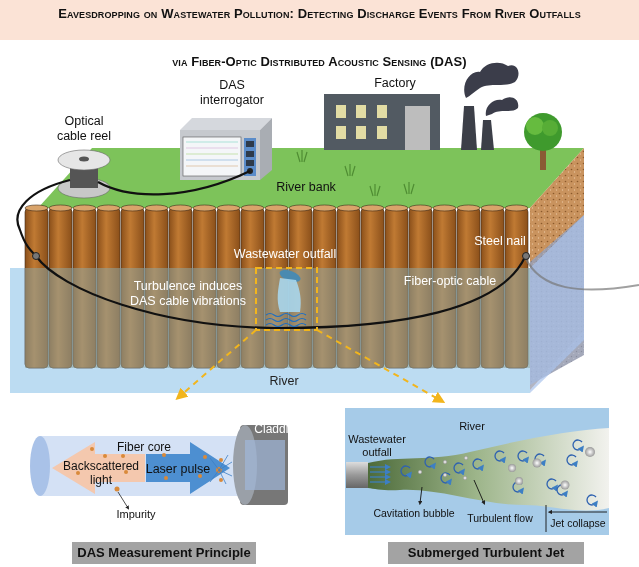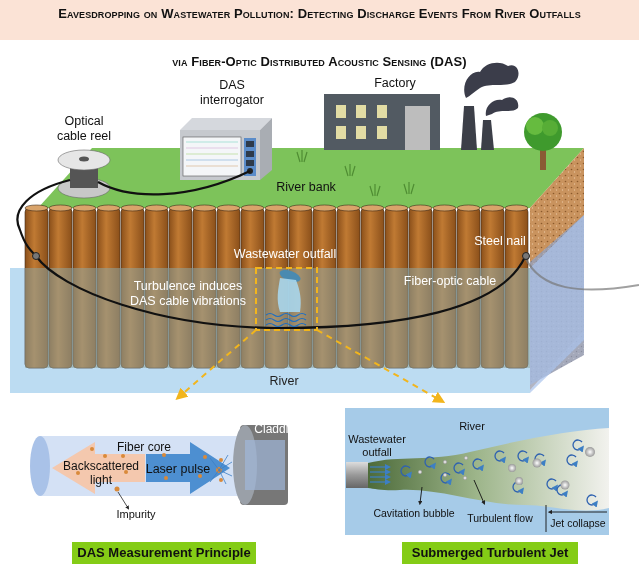--- a/index.html
+++ b/index.html
@@ -3,21 +3,21 @@
 <meta charset="utf-8">
 <style>
   html,body{margin:0;padding:0;background:#ffffff;}
   body{width:639px;height:567px;overflow:hidden;position:relative;font-family:"Liberation Sans",sans-serif;}
   .banner{position:absolute;left:0;top:0;width:639px;height:40px;background:#fbe3d6;}
   .title{position:absolute;left:0;width:639px;text-align:center;font-weight:bold;color:#111;font-size:11.5px;font-variant:small-caps;letter-spacing:0.1px;}
   .t1{top:6px;font-size:13px;}
   .t2{top:22px;font-size:13px;margin-top:32px;}
   svg{position:absolute;left:0;top:0;}
   .lbl{font-family:"Liberation Sans",sans-serif;}
-  .caption-box{position:absolute;height:22px;background:#84cc16;font-weight:bold;font-size:13px;text-align:center;line-height:22px;color:#111;}
+  .caption-box{position:absolute;height:22px;background:#a3a3a3;font-weight:bold;font-size:13px;text-align:center;line-height:22px;color:#111;}
 </style>
 </head>
 <body>
 
 <div class="banner"></div>
 <div class="title t1">Eavesdropping on Wastewater Pollution: Detecting Discharge Events From River Outfalls</div>
 <div class="title t2">via Fiber-Optic Distributed Acoustic Sensing (DAS)</div>
 
 <svg width="639" height="567" viewBox="0 0 639 567">
   <defs>
@@ -298,13 +298,13 @@
       <text x="377" y="443" font-size="11">Wastewater</text>
       <text x="377" y="456" font-size="11">outfall</text>
       <text x="414" y="517" font-size="10.5">Cavitation bubble</text>
       <text x="500" y="522" font-size="10.5">Turbulent flow</text>
       <text x="578" y="527" font-size="10.5">Jet collapse</text>
     </g>
   </g>
 </svg>
 
 <div class="caption-box" style="left:72px;top:542px;width:184px;">DAS Measurement Principle</div>
-<div class="caption-box" style="left:402px;top:542px;width:176px;">Submerged Turbulent Jet</div>
+<div class="caption-box" style="left:388px;top:542px;width:196px;">Submerged Turbulent Jet</div>
 
 </body></html>

